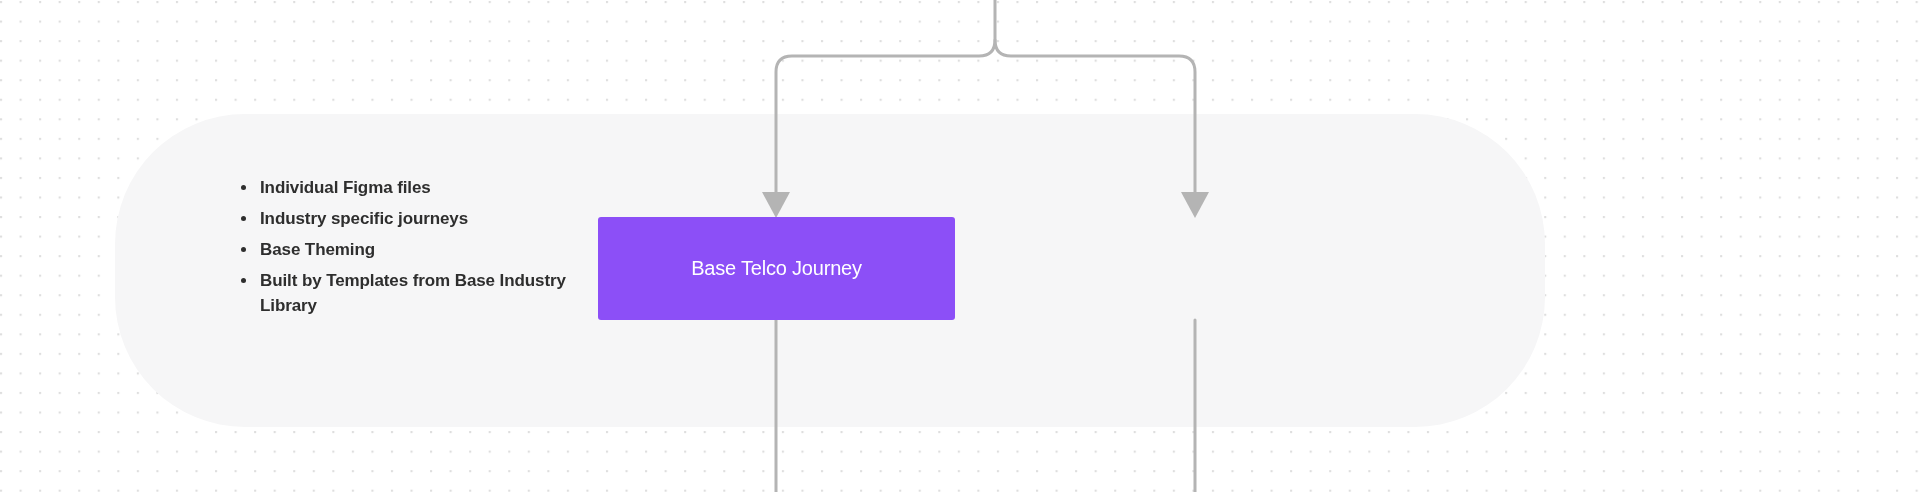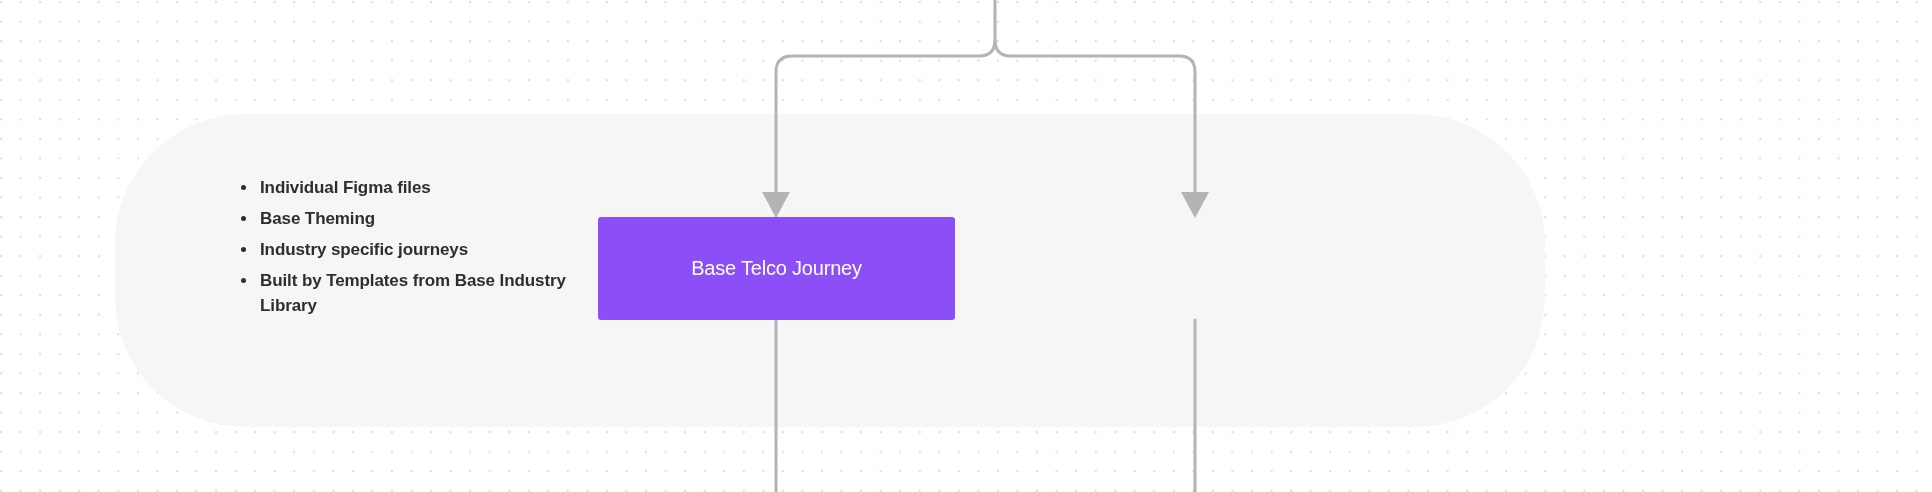--- a/index.html
+++ b/index.html
@@ -118,25 +118,25 @@
     <line x1="1195" y1="320" x2="1195" y2="500" stroke="#b4b4b4" stroke-width="3" stroke-linecap="round"></line>
   </svg>
 
   <ul class="feature-list">
     <li>
       <span class="bullet-dot"></span>
       <span>Individual Figma files</span>
     </li>
     <li>
       <span class="bullet-dot"></span>
-      <span>Base Theming</span>
+      <span>Industry specific journeys</span>
     </li>
     <li>
       <span class="bullet-dot"></span>
-      <span>Industry specific journeys</span>
+      <span>Base Theming</span>
     </li>
     <li>
       <span class="bullet-dot"></span>
       <span>Built by Templates from Base Industry Library</span>
     </li>
   </ul>
 
   <div class="journey-node" id="node-telco">
     <span class="node-label">Base Telco Journey</span>
   </div>

